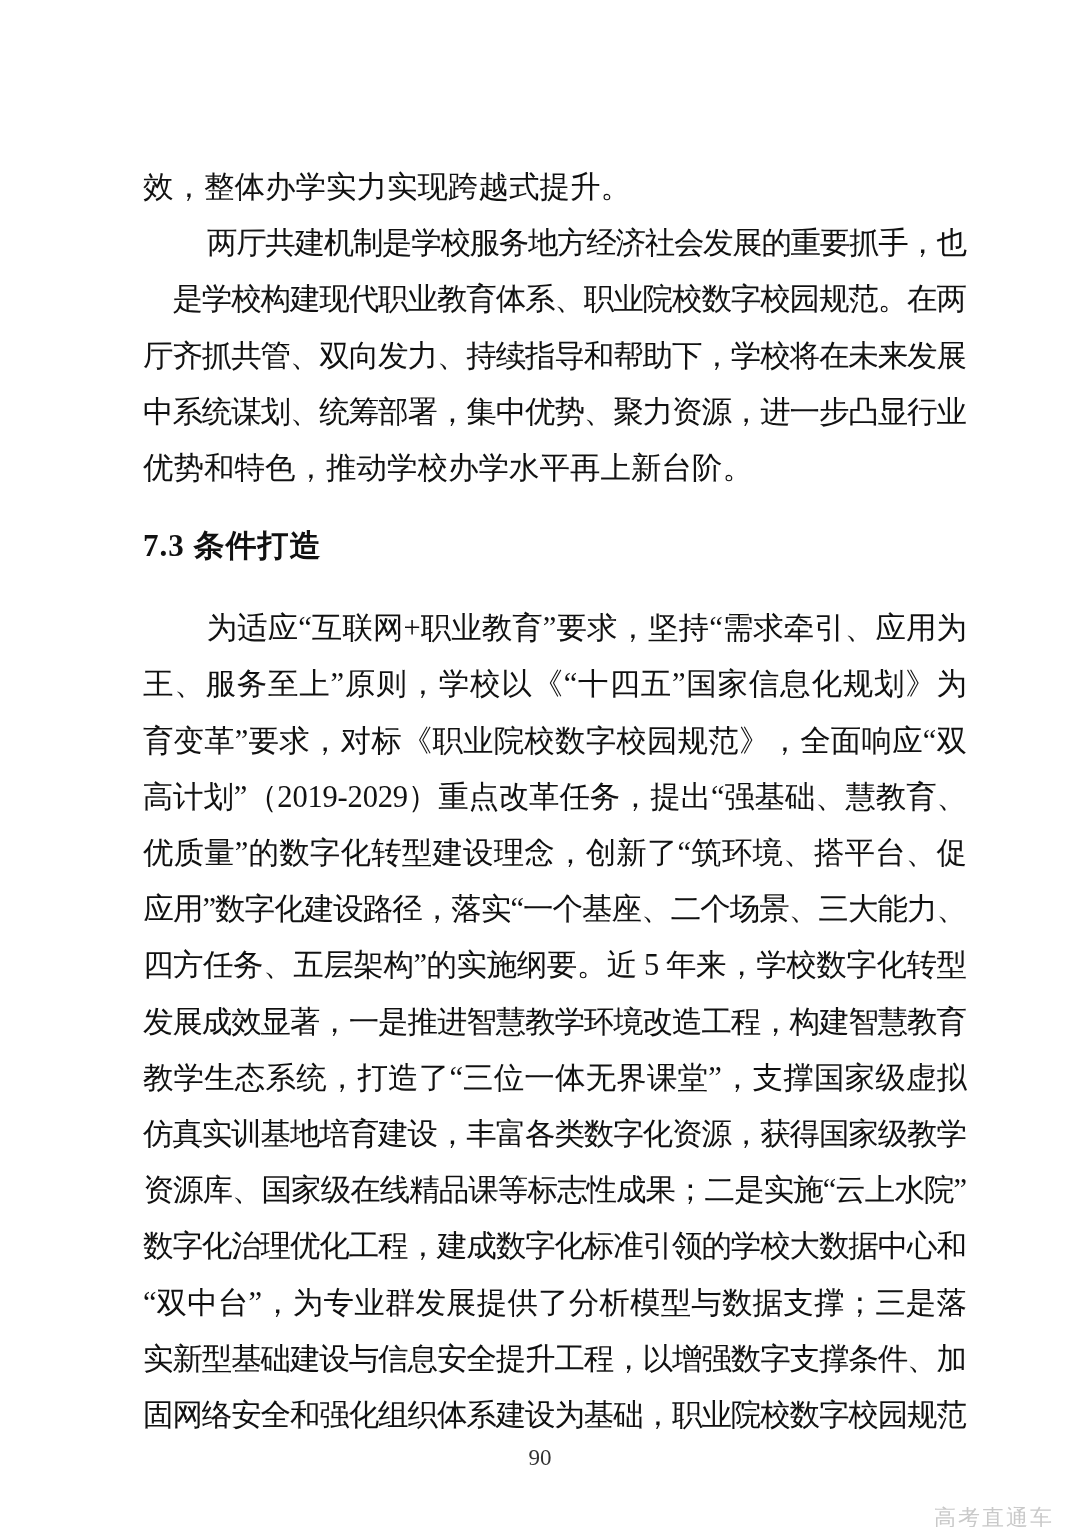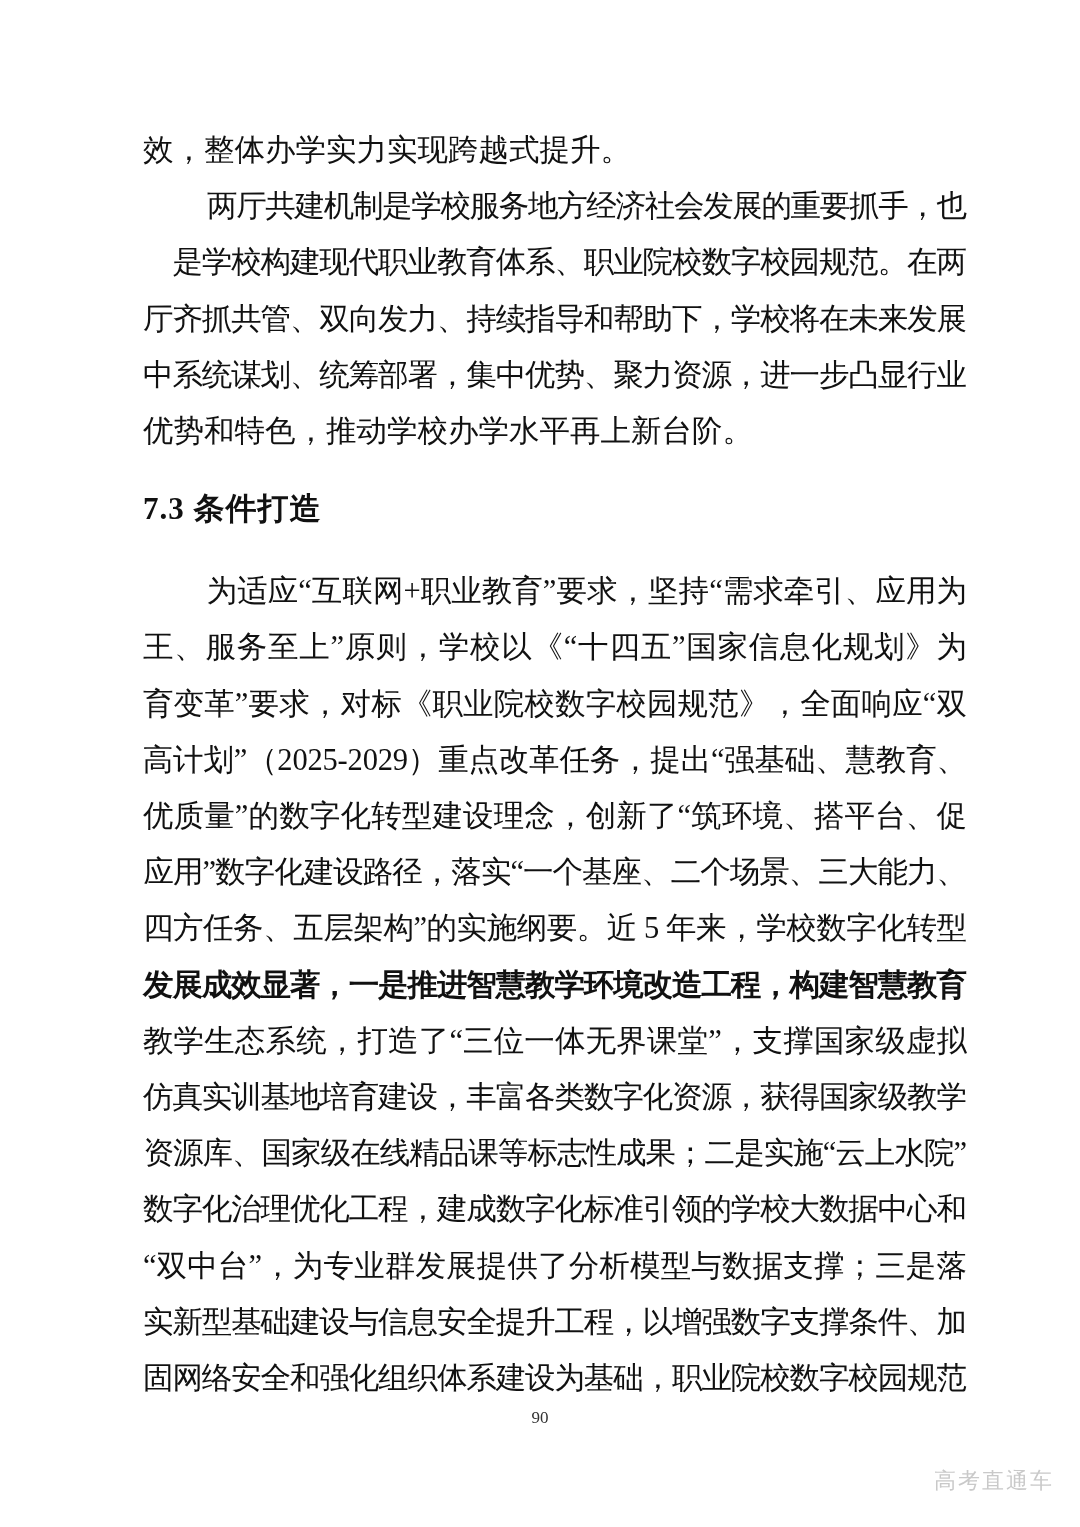--- a/index.html
+++ b/index.html
@@ -13,20 +13,21 @@
     position: relative;
     font-family: "Liberation Serif", "DejaVu Serif", serif;
     color: #1a1a1a;
     overflow: hidden;
   }
 
   .page {
     position: absolute;
     inset: 0;
     background: #ffffff;
+    margin-top: 37px;
   }
 
   .content {
     position: absolute;
     left: 143px;
     top: 122px;
     width: 824px;
   }
 
   
@@ -70,21 +71,21 @@
     letter-spacing: 1px;
     font-family: "Liberation Serif", "DejaVu Serif", serif;
   }
 
   .page-number {
     position: absolute;
     left: 0;
     right: 0;
     top: 1408px;
     text-align: center;
-    font-size: 17px;
+    font-size: 23px;
     color: #333333;
     font-family: "Liberation Serif", "DejaVu Serif", serif;
   }
 
   .watermark {
     position: absolute;
     right: 26px;
     top: 1466px;
     font-size: 22px;
     letter-spacing: 2px;
@@ -136,33 +137,33 @@
         <span class="pad"></span>
         <span style="letter-spacing: 0.0384615px; margin-right: -0.0384615px;">为适应“互联网+职业教育”要求，坚持“需求牵引、应用为</span>
       </div>
       <div class="line">
         <span style="letter-spacing: 0.777778px; margin-right: -0.777778px;">王、服务至上”原则，学校以《“十四五”国家信息化规划》为</span>
       </div>
       <div class="line">
         <span style="letter-spacing: 0.148148px; margin-right: -0.148148px;">育变革”要求，对标《职业院校数字校园规范》，全面响应“双</span>
       </div>
       <div class="line">
-        <span style="letter-spacing: -0.1875px; margin-right: 0.1875px;">高计划”（2025-2029）重点改革任务，提出“强基础、慧教育、</span>
+        <span style="letter-spacing: -0.1875px; margin-right: 0.1875px;">高计划”（2019-2029）重点改革任务，提出“强基础、慧教育、</span>
       </div>
       <div class="line">
         <span style="letter-spacing: 0.148148px; margin-right: -0.148148px;">优质量”的数字化转型建设理念，创新了“筑环境、搭平台、促</span>
       </div>
       <div class="line">
         <span style="letter-spacing: -0.964286px; margin-right: 0.964286px;">应用”数字化建设路径，落实“一个基座、二个场景、三大能力、</span>
       </div>
       <div class="line">
         <span style="letter-spacing: -0.448276px; margin-right: 0.448276px;">四方任务、五层架构”的实施纲要。近 5 年来，学校数字化转型</span>
       </div>
       <div class="line">
-        <span style="letter-spacing: -1.11111px; margin-right: 1.11111px; font-weight: bold;">发展成效显著，一是推进智慧教学环境改造工程，构建智慧教育</span>
+        <span style="letter-spacing: -1.11111px; margin-right: 1.11111px;">发展成效显著，一是推进智慧教学环境改造工程，构建智慧教育</span>
       </div>
       <div class="line">
         <span style="letter-spacing: 0.148148px; margin-right: -0.148148px;">教学生态系统，打造了“三位一体无界课堂”，支撑国家级虚拟</span>
       </div>
       <div class="line">
         <span style="letter-spacing: -1.11111px; margin-right: 1.11111px;">仿真实训基地培育建设，丰富各类数字化资源，获得国家级教学</span>
       </div>
       <div class="line">
         <span style="letter-spacing: -0.964286px; margin-right: 0.964286px;">资源库、国家级在线精品课等标志性成果；二是实施“云上水院”</span>
       </div>

